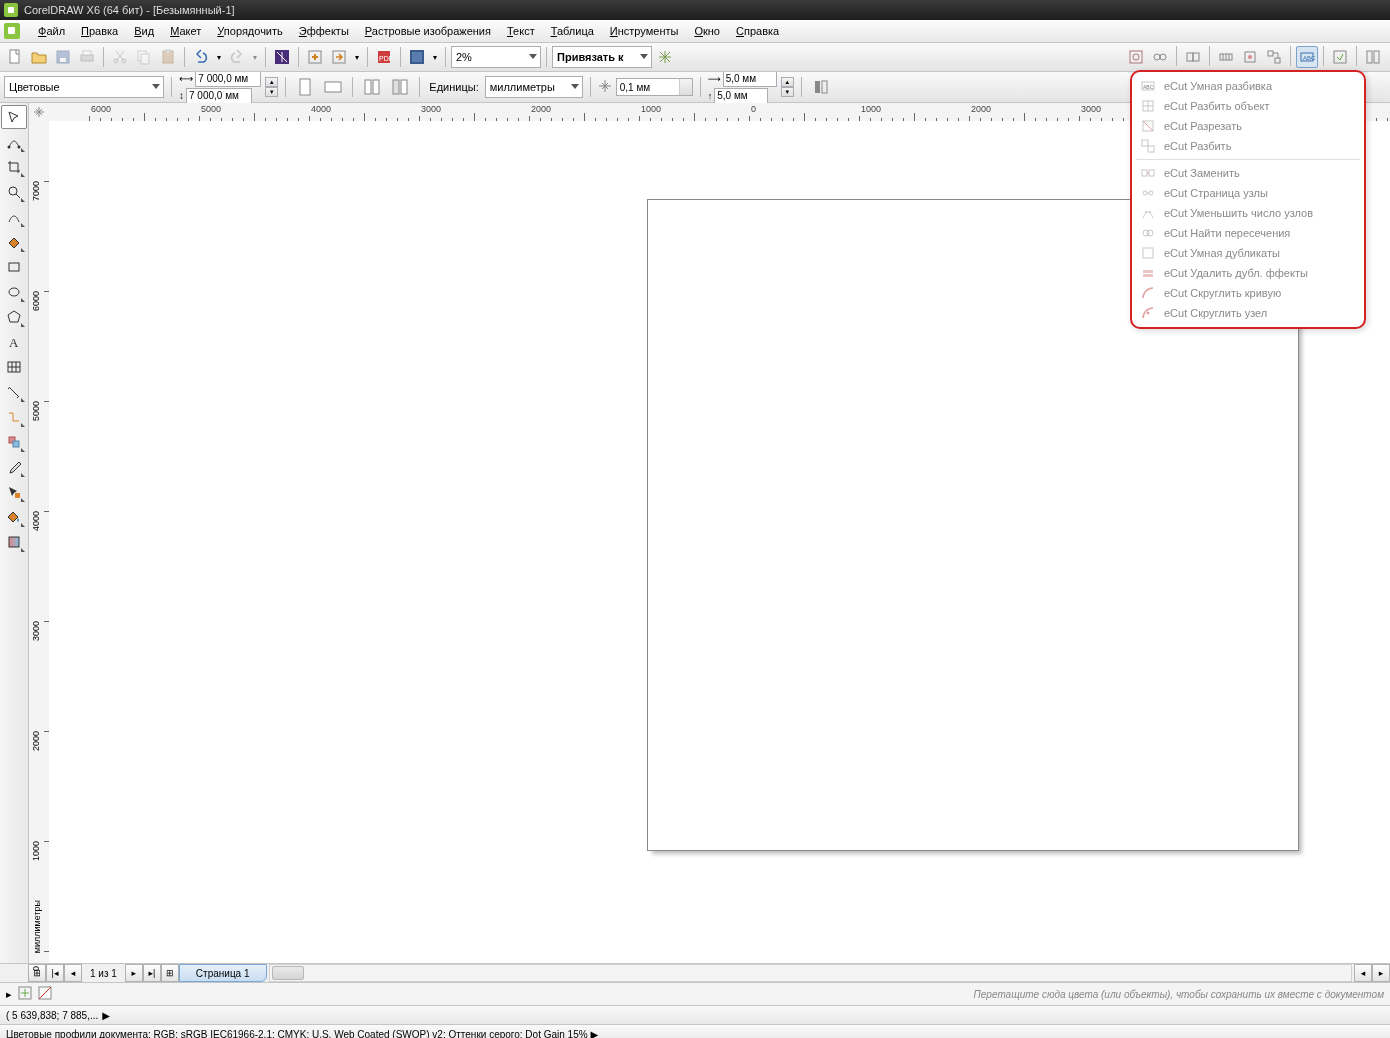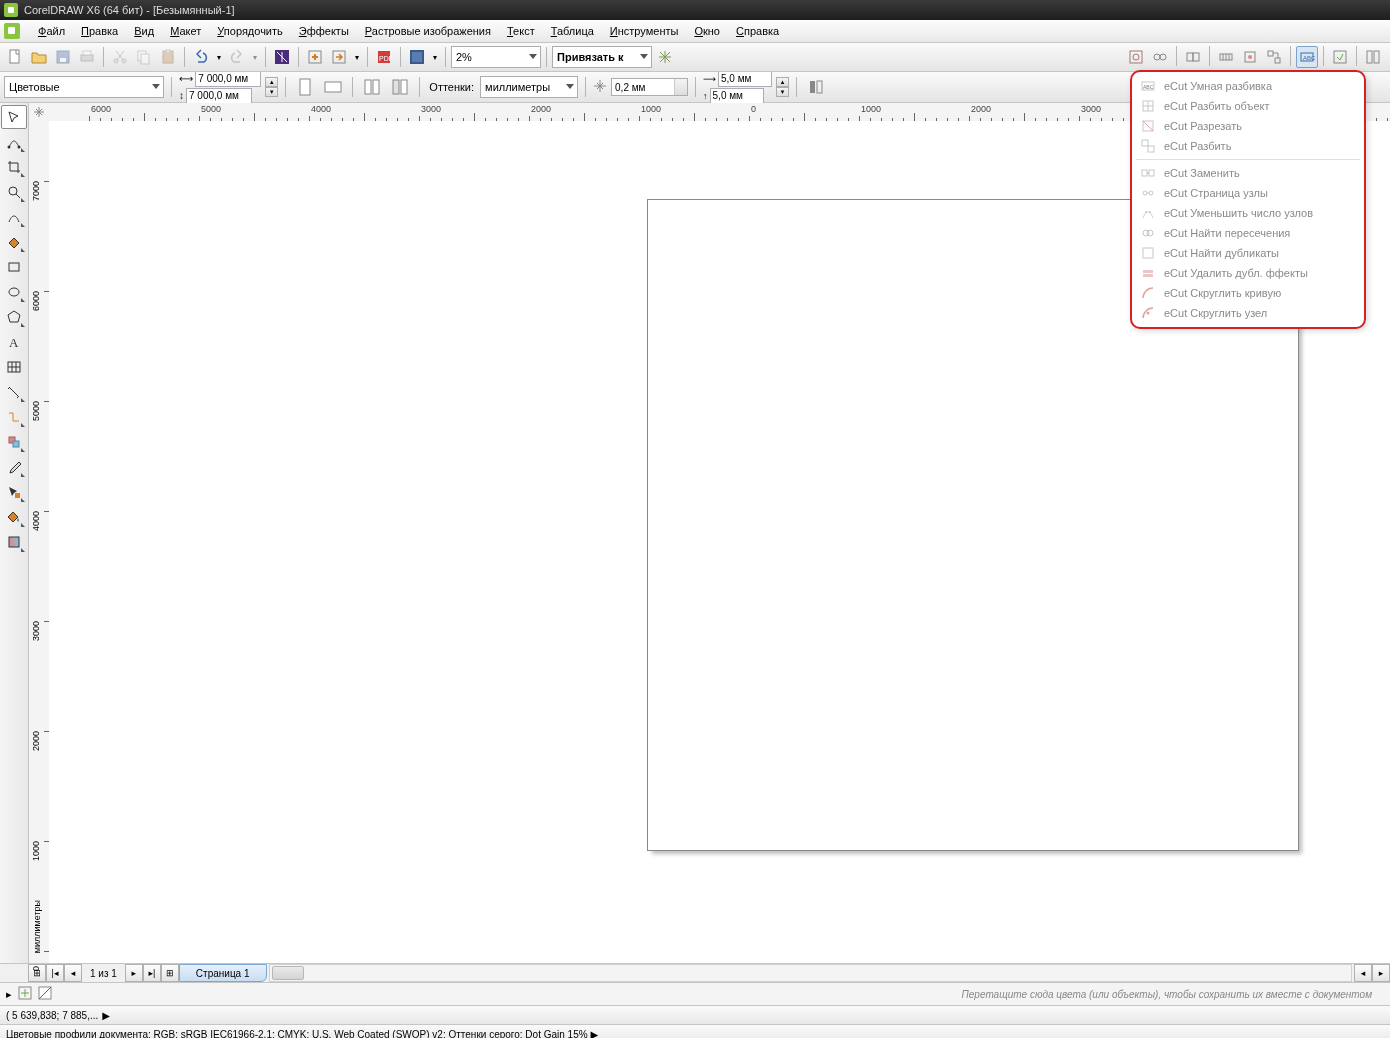--- a/index.html
+++ b/index.html
@@ -50,21 +50,21 @@
   .hscrollbar{flex:1;height:16px;background:#f4f4f4;border:1px solid #d0d0d0;position:relative;margin:0 2px;}
   .hscrollbar .thumb{position:absolute;left:2px;top:1px;height:12px;width:30px;background:linear-gradient(#eaeaea,#d4d4d4);border:1px solid #b7b7b7;border-radius:2px;}
   .color-dock{ height:22px; background:#f4f4f4; border-top:1px solid #c5c5c5; display:flex;align-items:center;padding:0 6px;gap:6px;}
   .statusbar{ height:18px; background:linear-gradient(#fafafa,#e8e8e8); display:flex;align-items:center;padding:0 6px;font-size:10px;border-top:1px solid #c5c5c5;}
   .profilebar{height:18px;background:linear-gradient(#fafafa,#e8e8e8);display:flex;align-items:center;padding:0 6px;font-size:10px;border-top:1px solid #c5c5c5;}
   .dropdown{ position:absolute; top:70px; right:24px; width:232px; background:#fff; border:2px solid #d42222; border-radius:10px; padding:4px 0; z-index:100; box-shadow:2px 2px 6px rgba(0,0,0,.15);}
   .dd-item{ display:flex;align-items:center; height:20px; padding:0 8px; gap:8px; color:#8a8a8a; font-size:11px;}
   .dd-sep{ height:1px; background:#e0e0e0; margin:3px 4px;}
   .dd-ico{width:16px;height:16px;display:flex;align-items:center;justify-content:center;opacity:.55;}
   .dd-ico svg{width:14px;height:14px;}
-  .hint-text{color:#888;font-style:italic;font-size:10px;margin-left:auto;margin-right:12px;}
+  .hint-text{color:#888;font-style:italic;font-size:10px;margin-left:auto;margin-right:0;}
   .rtoolbar{position:absolute;top:0;right:0;display:flex;gap:2px;padding:3px 6px;}
   .rtoolbar .tb-btn.highlight{background:#d8e6f2;border:1px solid #7da2ce;width:20px;height:20px;}
 </style>
 </head>
 <body>
 
 <div class="titlebar">
   <span class="logo"></span>
   <span>CorelDRAW X6 (64 бит) - [Безымянный-1]</span>
 </div>
@@ -309,30 +309,30 @@
         <rect x="9" y="1" width="6" height="14" fill="#fff" stroke="#888"></rect>
       </svg>
     </div>
   <div class="prop-ico">
       <svg width="16" height="16">
         <rect x="1" y="1" width="6" height="14" fill="#e0e0e0" stroke="#888"></rect>
         <rect x="9" y="1" width="6" height="14" fill="#fff" stroke="#888"></rect>
       </svg>
     </div>
   <span class="tb-sep"></span>
-  <span class="label">Оттенки:</span>
+  <span class="label">Единицы:</span>
   <div class="combo" style="width:78px;">
       <span>миллиметры</span>
     </div>
   <span class="tb-sep"></span>
   <span><svg width="14" height="14">
         <path d="M7 1v12M1 7h12M4 4l6 6M10 4l-6 6" stroke="#888"></path>
       </svg></span>
   <div class="num-spin">
-      <span>0,2 мм</span>
+      <span>0,1 мм</span>
     </div>
   <span class="tb-sep"></span>
   <div class="stack-v">
     <div style="display:flex;align-items:center;gap:2px;">
       <span style="font-size:9px;">⟶</span>
       <div class="num-field" style="width:48px;">
           <span>5,0 мм</span>
         </div>
     </div>
     <div style="display:flex;align-items:center;gap:2px;">
@@ -961,21 +961,21 @@
           </svg>
         </span>
         <span>eCut Найти пересечения</span>
       </div>
       <div class="dd-item">
         <span class="dd-ico">
           <svg viewBox="0 0 14 14">
             <rect x="2" y="2" width="10" height="10" fill="none" stroke="#999"></rect>
           </svg>
         </span>
-        <span>eCut Найти дубликаты</span>
+        <span>eCut Умная дубликаты</span>
       </div>
       <div class="dd-item">
         <span class="dd-ico">
           <svg viewBox="0 0 14 14">
             <rect x="2" y="4" width="10" height="3" fill="#d99"></rect>
             <rect x="2" y="8" width="10" height="3" fill="#d99"></rect>
           </svg>
         </span>
         <span>eCut Удалить дубл. ффекты</span>
       </div>

